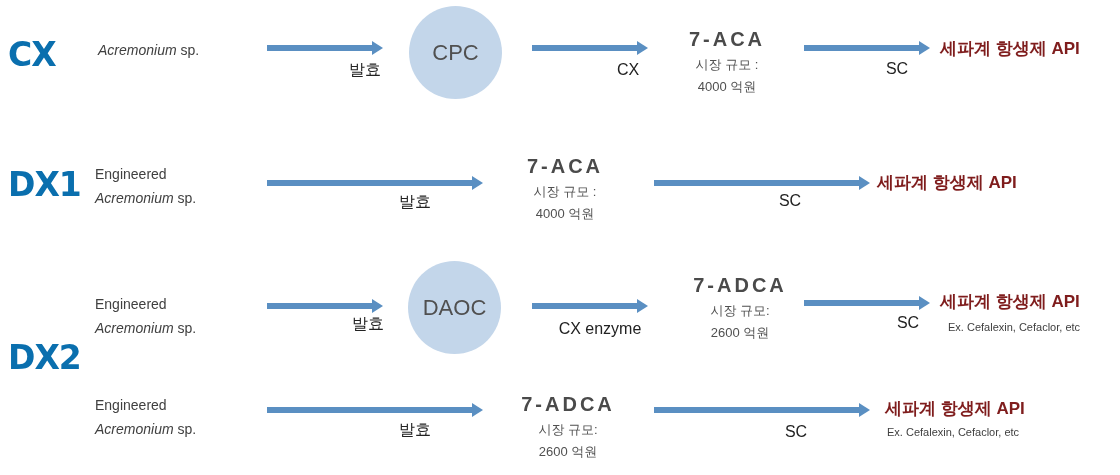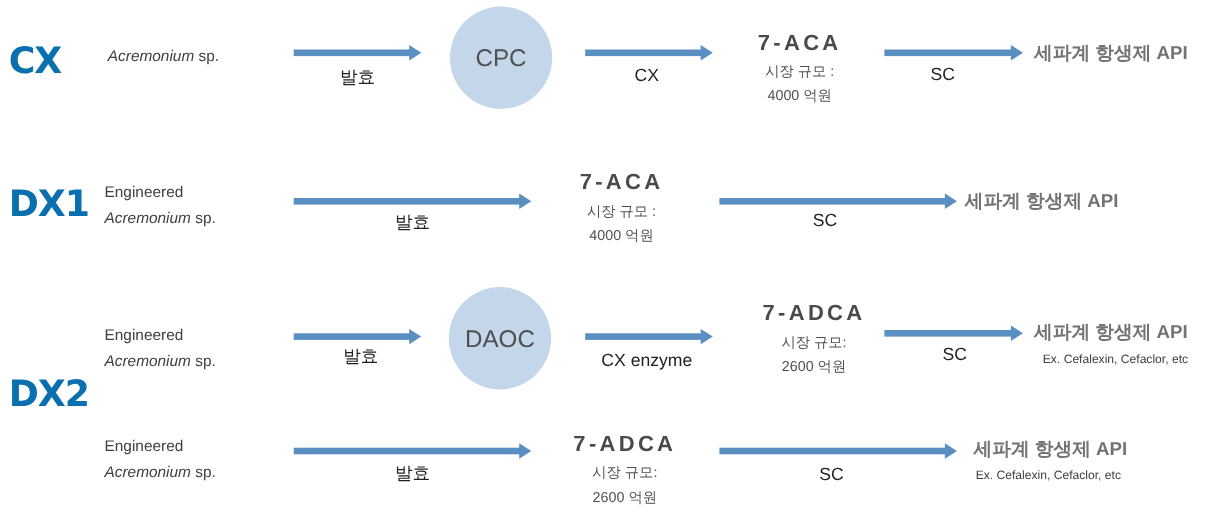--- a/index.html
+++ b/index.html
@@ -7,29 +7,29 @@
          font-family: "Liberation Sans", "DejaVu Sans", sans-serif; color: #404040; }
   .proc-label { position: absolute; font-weight: bold; color: #0a6fae;
                 font-family: "DejaVu Sans", "Liberation Sans", sans-serif; font-size: 33px;
                 letter-spacing: -1px; line-height: 1; }
   .source { position: absolute; text-align: left; font-size: 14px; line-height: 24px; color: #404040; }
   .source i { font-style: italic; }
   .arrow { position: absolute; height: 6px; background: #5a8fc2; }
   .arrow::after { content: ""; position: absolute; right: -10px; top: -4px;
                   border-left: 11px solid #5a8fc2; border-top: 7px solid transparent;
                   border-bottom: 7px solid transparent; }
-  .arrow-label { position: absolute; font-size: 16px; color: #222; transform: translateX(-50%); white-space: nowrap; }
+  .arrow-label { position: absolute; font-size: 16px; color: #222; transform: translateX(-50%); white-space: nowrap; margin-left: 40px; }
   .circle { position: absolute; border-radius: 50%; background: #c3d6ea;
             display: flex; align-items: center; justify-content: center;
             font-size: 22px; color: #505050; }
   .product { position: absolute; text-align: center; transform: translateX(-50%); white-space: nowrap; }
   .product .name { font-weight: bold; font-size: 20px; letter-spacing: 3px; color: #4a4a4a; line-height: 30px; }
   .product .sub { font-size: 13px; color: #505050; line-height: 22px; }
   .api { position: absolute; white-space: nowrap; }
-  .api .title { font-weight: bold; font-size: 17px; color: #737373; line-height: 22px; }
+  .api .title { font-weight: bold; font-size: 17px; color: #7f1d1d; line-height: 22px; }
   .api .ex { font-size: 11px; color: #404040; line-height: 16px; margin-top: 6px; }
 </style>
 </head>
 <body>
 
 <div class="proc-label" style="left:8px; top:38px;">CX</div>
 
 <div class="source" style="left:98px; top:38px; width:150px;">
   <i>Acremonium</i><span> sp.</span>
 </div>
@@ -88,21 +88,21 @@
 </div>
 
 <div class="arrow" style="left:267px; top:303px; width:106px;"></div>
 <div class="arrow-label" style="left:328px; top:314px;">발효</div>
 
 <div class="circle" style="left:408px; top:261px; width:93px; height:93px;text-align:center;">
   <span>DAOC</span>
 </div>
 
 <div class="arrow" style="left:532px; top:303px; width:106px;"></div>
-<div class="arrow-label" style="left:588px; top:320px;">CX enzyme</div>
+<div class="arrow-label" style="left:560px; top:320px;">CX enzyme</div>
 
 <div class="product" style="left:740px; top:270px;">
   <div class="name">7-ADCA</div>
   <div class="sub">시장 규모:</div>
   <div class="sub">2600 억원</div>
 </div>
 
 <div class="arrow" style="left:804px; top:300px; width:116px;"></div>
 <div class="arrow-label" style="left:868px; top:314px;">SC</div>
 

